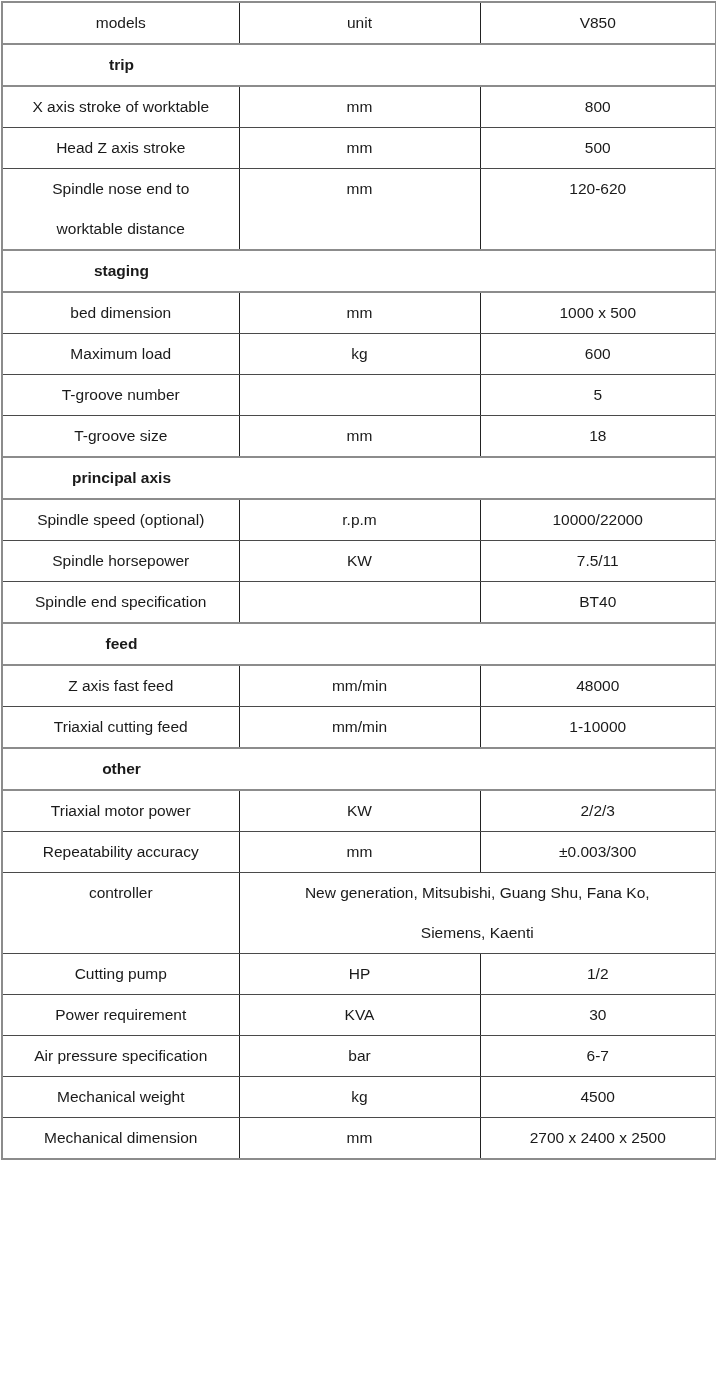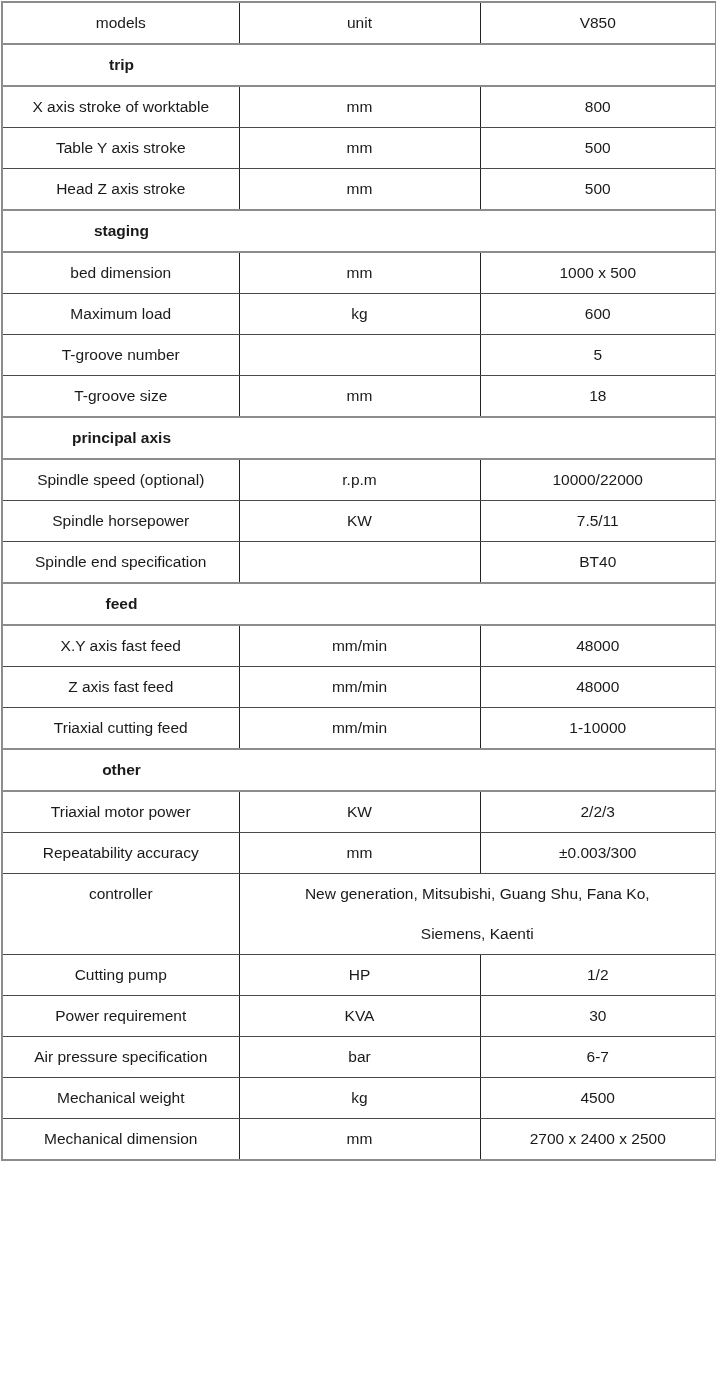--- a/index.html
+++ b/index.html
@@ -77,28 +77,31 @@
         <td colspan="3">
           <span class="section-label">trip</span>
         </td>
       </tr>
       <tr class="row">
         <td>X axis stroke of worktable</td>
         <td>mm</td>
         <td>800</td>
       </tr>
       <tr class="row">
-        <td>Table Y axis stroke</td>
+        <td>Head Z axis stroke</td>
         <td>mm</td>
         <td>500</td>
       </tr>
-      <tr class="row">
-        <td>Head Z axis stroke</td>
-        <td>mm</td>
-        <td>500</td>
+      <tr class="row2">
+        <td>
+          <span class="line">Spindle nose end to</span>
+          <span class="line">worktable distance</span>
+        </td>
+        <td>mm</td>
+        <td>120-620</td>
       </tr>
       <tr class="section">
         <td colspan="3">
           <span class="section-label">staging</span>
         </td>
       </tr>
       <tr class="row">
         <td>bed dimension</td>
         <td>mm</td>
         <td>1000 x 500</td>
@@ -135,25 +138,20 @@
       </tr>
       <tr class="row">
         <td>Spindle end specification</td>
         <td></td>
         <td>BT40</td>
       </tr>
       <tr class="section">
         <td colspan="3">
           <span class="section-label">feed</span>
         </td>
-      </tr>
-      <tr class="row">
-        <td>X.Y axis fast feed</td>
-        <td>mm/min</td>
-        <td>48000</td>
       </tr>
       <tr class="row">
         <td>Z axis fast feed</td>
         <td>mm/min</td>
         <td>48000</td>
       </tr>
       <tr class="row">
         <td>Triaxial cutting feed</td>
         <td>mm/min</td>
         <td>1-10000</td>

